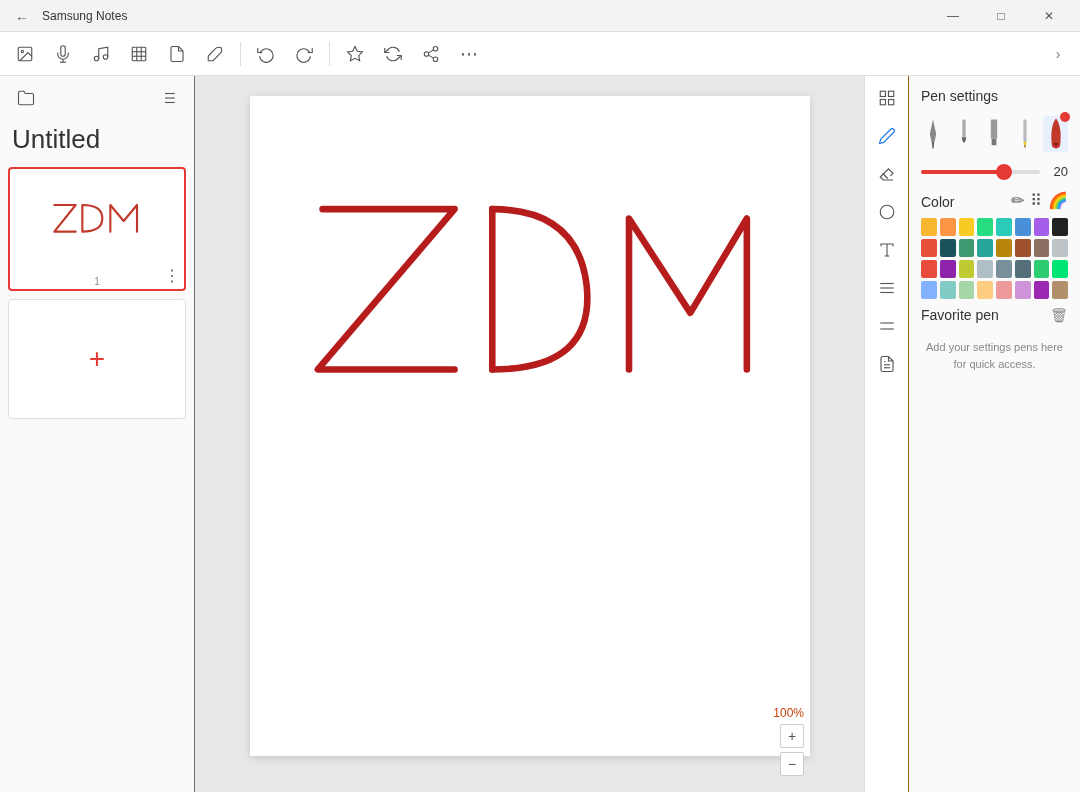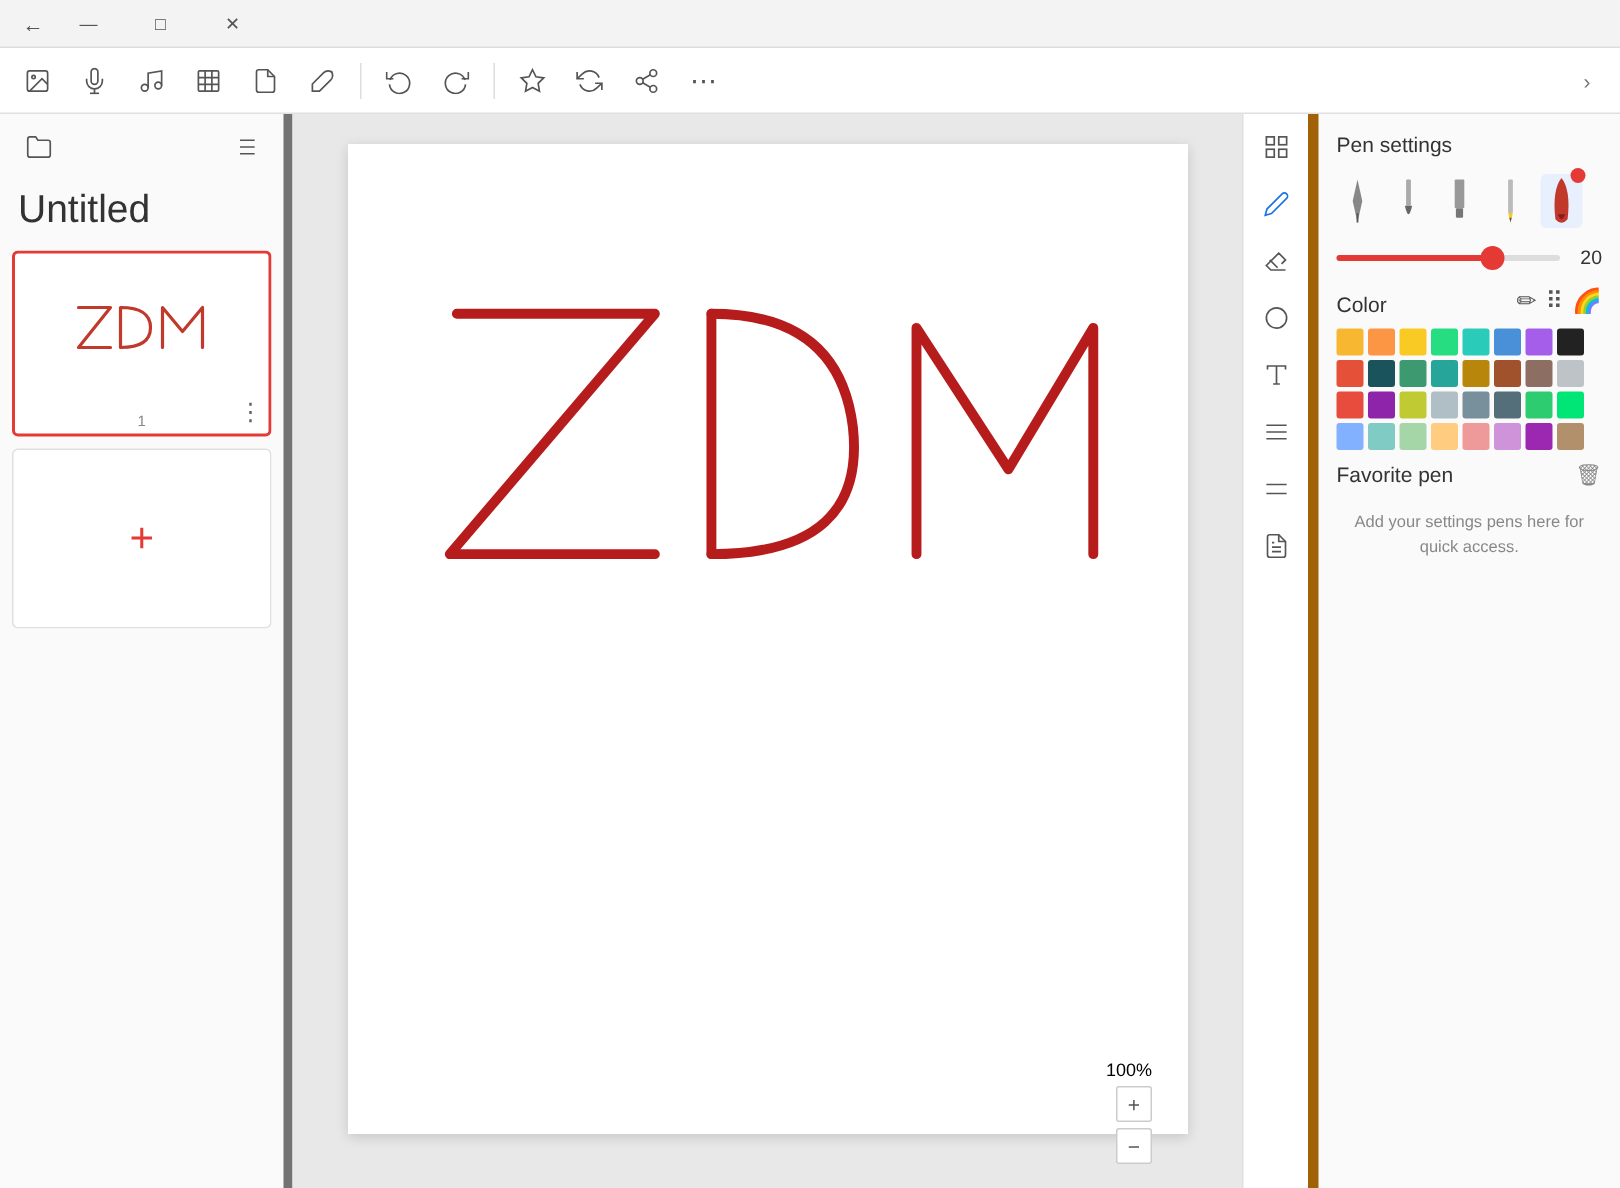--- a/index.html
+++ b/index.html
@@ -73,21 +73,21 @@
     .content-area {
       display: flex;
       flex: 1;
       overflow: hidden;
     }
 
     
     .left-sidebar {
       width: 195px;
       background: #fafafa;
-      border-right: 6px solid #737373;
+      border-right: 1px solid #737373;
       display: flex;
       flex-direction: column;
       padding: 8px;
     }
     .sidebar-top {
       display: flex;
       align-items: center;
       justify-content: space-between;
       margin-bottom: 8px;
       padding: 0 4px;
@@ -172,21 +172,21 @@
       flex: 1;
       max-height: 660px;
       position: relative;
       box-shadow: 0 2px 8px rgba(0,0,0,0.15);
     }
     .canvas-footer {
       position: absolute;
       bottom: 16px; right: 60px;
       display: flex; flex-direction: column; align-items: flex-end; gap: 4px;
     }
-    .zoom-level { font-size: 12px; color: #000000; }
+    .zoom-level { font-size: 12px; color: #c2410c; }
     .zoom-btn {
       width: 24px; height: 24px;
       background: #fff; border: 1px solid #ccc;
       border-radius: 2px; display: flex; align-items: center; justify-content: center;
       cursor: pointer; font-size: 14px; color: #555;
     }
 
     
     .right-toolbar {
       width: 44px;
@@ -200,23 +200,23 @@
     }
     .right-btn {
       width: 36px; height: 36px;
       display: flex; align-items: center; justify-content: center;
       cursor: pointer; border-radius: 4px; font-size: 18px; color: #555;
     }
     .right-btn.active { color: #1a73e8; }
 
     
     .pen-panel {
-      width: 208px;
+      width: 172px;
       background: #fafafa;
-      border-left: 7px solid #a16207;
+      border-left: 1px solid #a16207;
       padding: 12px;
       overflow-y: auto;
     }
     .pen-panel-title {
       font-size: 14px; font-weight: 500; color: #333;
       margin-bottom: 12px;
     }
     .pen-types {
       display: flex; gap: 6px; margin-bottom: 12px;
       align-items: center;
@@ -292,20 +292,21 @@
     .handwriting-svg {
       position: absolute;
       top: 0; left: 0; width: 100%; height: 100%;
     }
   </style>
 </head>
 <body>
 
 <div class="titlebar">
   <div class="titlebar-back">←</div>
+  <span class="titlebar-title">Samsung Notes</span>
   <div class="titlebar-controls">
     <div class="titlebar-btn">—</div>
     <div class="titlebar-btn">□</div>
     <div class="titlebar-btn close">✕</div>
   </div>
 </div>
 
 <div class="app-window">
 
   <div class="toolbar">

